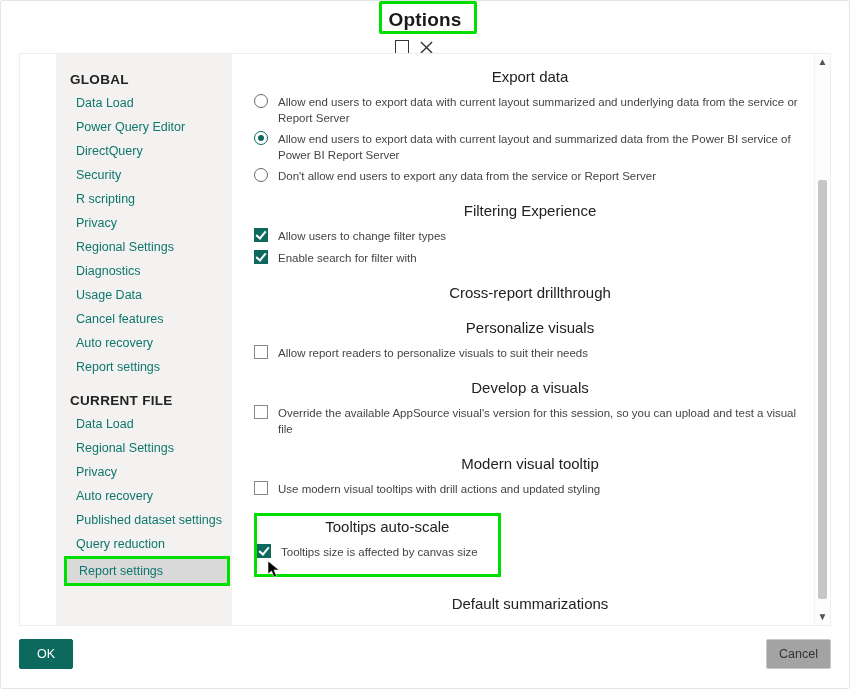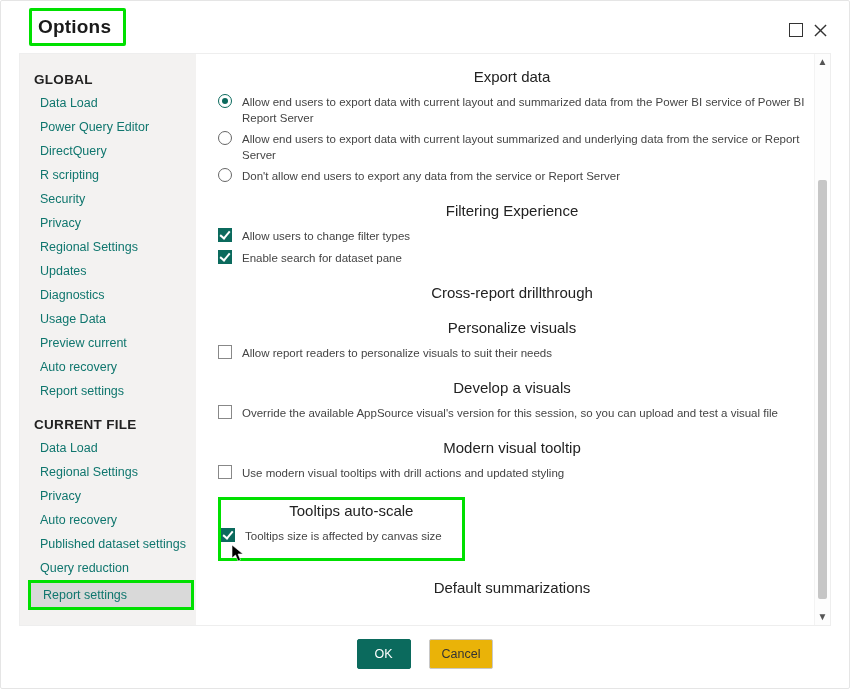--- a/index.html
+++ b/index.html
@@ -5,39 +5,40 @@
   * { box-sizing: border-box; }
   html, body { margin:0; padding:0; font-family: "Segoe UI", Arial, sans-serif; background:#fff; color:#222; }
   .window {
     width:850px; height:689px; position:relative; background:#fff;
     border:1px solid #e5e5e5; border-radius:2px;
   }
   .titlebar {
     position:absolute; top:0; left:0; right:4px; height:52px;
     display:flex; align-items:center; justify-content:space-between;
     padding:0 18px 0 0;
+    flex-direction:column;
   }
   .title-highlight {
     border:3px solid #00e000; border-radius:2px;
     margin-left:28px; padding:5px 12px 0 6px; height:38px;
   }
   .title-highlight h1 {
     margin:0; font-size:19px; font-weight:600; color:#1a1a1a; letter-spacing:.2px;
   }
   .win-controls { display:flex; align-items:center; gap:10px; margin-top:6px; }
   .win-controls span { width:14px; height:14px; display:flex; align-items:center; justify-content:center; color:#333; }
   .win-max { border:1.3px solid #333; width:11px; height:11px; }
   .win-close svg { width:13px; height:13px; stroke:#333; stroke-width:1.5; }
   .body {
     position:absolute; top:52px; left:18px; right:18px; bottom:62px;
     display:flex; border:1px solid #eee;
   }
   .sidebar {
     width:176px; flex:0 0 176px; height:100%; background:#f3f2f1;
-    padding:4px 0 0 0; font-size:12.5px; color:#333; overflow:hidden;
+    padding:4px 0 0 0; font-size:12.5px; color:#333; overflow:hidden;margin-left:36px;
   }
   .side-header {
     padding:14px 0 4px 14px; font-size:13.5px; font-weight:600; color:#222; letter-spacing:.3px;
   }
   .side-item {
     padding:5px 0 5px 20px; cursor:pointer; color:#0f766e;
   }
   .side-item.selected {
     background:#d9d9d9;
   }
@@ -90,26 +91,26 @@
     border:3px solid #00e000; display:inline-block; padding:2px 20px 10px 0;
     margin-top:12px; position:relative;
   }
   .tooltip-highlight .section-title { margin-top:0;padding-left:40px; }
   .cursor {
     position:absolute; left:10px; bottom:-8px;
   }
   .cursor svg { width:16px; height:18px; }
   .footer {
     position:absolute; left:18px; right:18px; bottom:14px; height:40px;
-    display:flex; align-items:center; justify-content:center; gap:18px;
+    display:flex; align-items:center; justify-content:space-between; gap:18px;
   }
   .btn {
     min-width:54px; height:30px; font-size:12.5px; border-radius:2px;
     display:flex; align-items:center; justify-content:center; cursor:pointer;
-    border:1px solid #c8c8c8; background:#eab308; color:#333; padding:0 12px;
+    border:1px solid #c8c8c8; background:#a3a3a3; color:#333; padding:0 12px;
   }
   .btn.primary { background:#0b6a5d; color:#fff; border-color:#0b6a5d; }
 </style>
 </head>
 <body>
 
 <div class="window">
 
   <div class="titlebar">
     <div class="title-highlight">
@@ -128,68 +129,67 @@
     </div>
   </div>
 
   <div class="body">
 
     <div class="sidebar">
       <div class="side-header">GLOBAL</div>
       <div class="side-item">Data Load</div>
       <div class="side-item">Power Query Editor</div>
       <div class="side-item">DirectQuery</div>
+      <div class="side-item">Security</div>
       <div class="side-item">R scripting</div>
-      <div class="side-item">Security</div>
       <div class="side-item">Privacy</div>
       <div class="side-item">Regional Settings</div>
-      <div class="side-item">Updates</div>
       <div class="side-item">Diagnostics</div>
       <div class="side-item">Usage Data</div>
-      <div class="side-item">Preview current</div>
+      <div class="side-item">Cancel features</div>
       <div class="side-item">Auto recovery</div>
       <div class="side-item">Report settings</div>
 
       <div class="side-header">CURRENT FILE</div>
       <div class="side-item">Data Load</div>
       <div class="side-item">Regional Settings</div>
       <div class="side-item">Privacy</div>
       <div class="side-item">Auto recovery</div>
       <div class="side-item">Published dataset settings</div>
       <div class="side-item">Query reduction</div>
       <div class="side-highlight">
         <div class="side-item selected" style="padding-left:12px;">Report settings</div>
       </div>
     </div>
 
     <div class="content-wrap">
       <div class="content">
 
         <div class="section-title first">Export data</div>
         <div class="opt-row">
+            <span class="radio"></span>
+            <span class="opt-label">Allow end users to export data with current layout summarized and underlying data from the service or Report Server</span>
+          </div>
+        <div class="opt-row">
             <span class="radio checked"></span>
             <span class="opt-label">Allow end users to export data with current layout and summarized data from the Power BI service of Power BI Report Server</span>
           </div>
         <div class="opt-row">
             <span class="radio"></span>
-            <span class="opt-label">Allow end users to export data with current layout summarized and underlying data from the service or Report Server</span>
-          </div>
-        <div class="opt-row">
-            <span class="radio"></span>
             <span class="opt-label">Don't allow end users to export any data from the service or Report Server</span>
           </div>
 
         <div class="section-title">Filtering Experience</div>
         <div class="opt-row">
             <span class="checkbox checked"></span>
             <span class="opt-label">Allow users to change filter types</span>
           </div>
         <div class="opt-row">
             <span class="checkbox checked"></span>
-            <span class="opt-label">Enable search for dataset pane</span>
+            <span class="opt-label">Enable search for filter with</span>
           </div>
 
         <div class="section-title">Cross-report drillthrough</div>
 
         <div class="section-title">Personalize visuals</div>
         <div class="opt-row">
             <span class="checkbox"></span>
             <span class="opt-label">Allow report readers to personalize visuals to suit their needs</span>
           </div>
 

